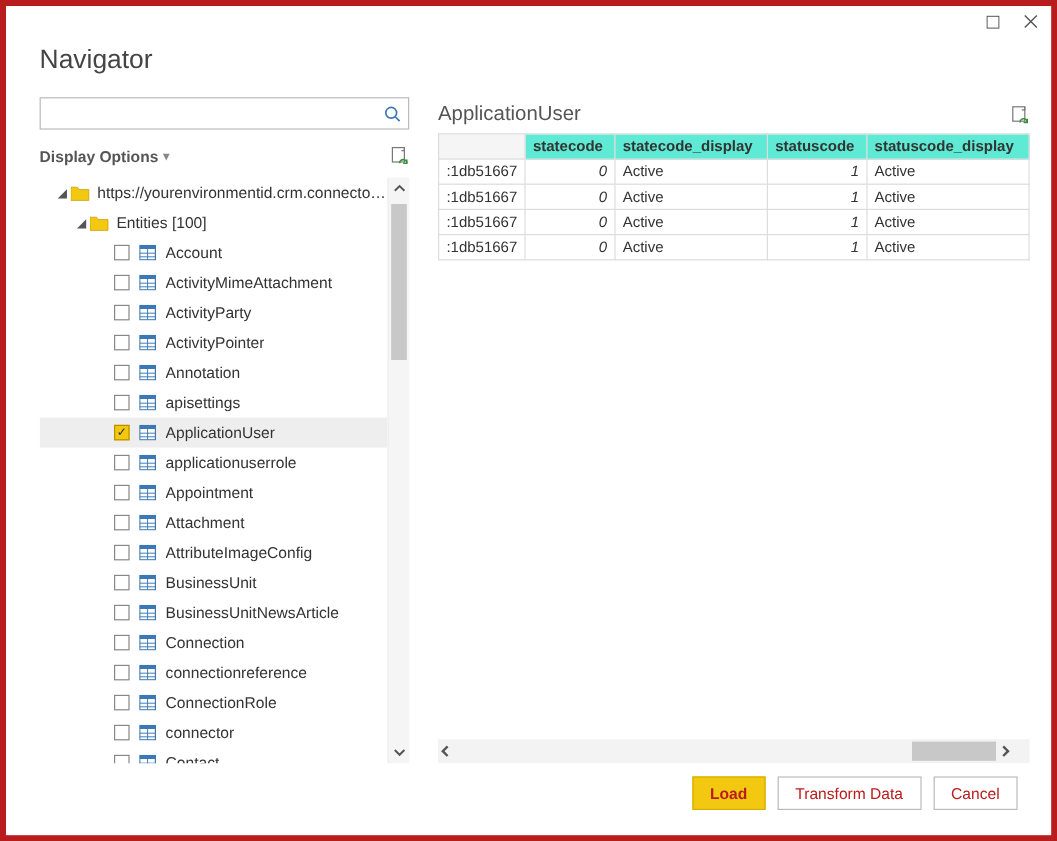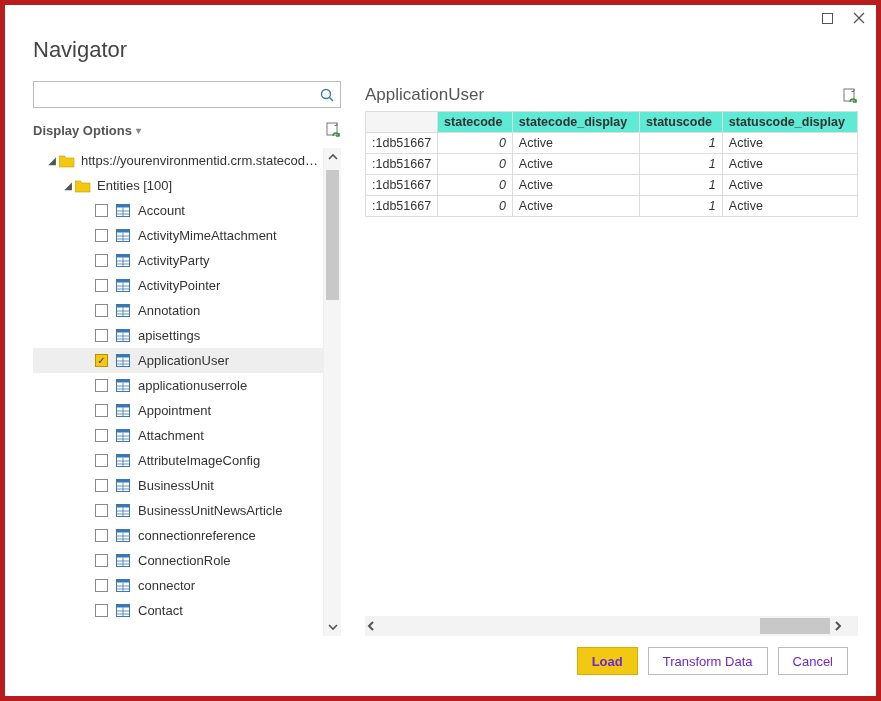--- a/index.html
+++ b/index.html
@@ -241,21 +241,21 @@
     gap: 10px;
     padding: 0 28px 10px 0;
   }
   .btn {
     height: 28px;
     padding: 0 14px;
     border: 1px solid #bbb;
     background: #fff;
     font-size: 13px;
     cursor: pointer;
-    color: #6d28d9;
+    color: #b91c1c;
     display: flex;
     align-items: center;
   }
   .btn.primary {
     background: #f2c811;
     border-color: #d6ad00;
     font-weight: 600;
   }
 
   
@@ -312,21 +312,21 @@
 
       <div class="tree-wrap">
         <div class="tree" id="tree">
             <div class="tree-row indent1">
               <span class="arrowcol">◢</span>
               <span class="foldericon">
                 <svg width="16" height="14">
                   <path d="M0 3 L0 13 L15 13 L15 4 L7 4 L5.5 2 L0 2 Z" fill="#f2c811" stroke="#c79a00" stroke-width="0.6"></path>
                 </svg>
               </span>
-              <span class="lbltxt">https://yourenvironmentid.crm.statecode...</span>
+              <span class="lbltxt">https://yourenvironmentid.crm.connector...</span>
             </div>
             <div class="tree-row indent2">
               <span class="arrowcol">◢</span>
               <span class="foldericon">
                 <svg width="16" height="14">
                   <path d="M0 3 L0 13 L15 13 L15 4 L7 4 L5.5 2 L0 2 Z" fill="#f2c811" stroke="#c79a00" stroke-width="0.6"></path>
                 </svg>
               </span>
               <span class="lbltxt">Entities [100]</span>
             </div>
@@ -504,20 +504,34 @@
               <span class="tableicon">
                 <svg width="14" height="13">
                   <rect x="0.5" y="0.5" width="13" height="12" fill="#fff" stroke="#3b78b5" stroke-width="1"></rect>
                   <rect x="0.5" y="0.5" width="13" height="3" fill="#3b78b5"></rect>
                   <line x1="0.5" y1="7" x2="13.5" y2="7" stroke="#3b78b5" stroke-width="0.8"></line>
                   <line x1="0.5" y1="10" x2="13.5" y2="10" stroke="#3b78b5" stroke-width="0.8"></line>
                   <line x1="7" y1="3.5" x2="7" y2="12.5" stroke="#3b78b5" stroke-width="0.8"></line>
                 </svg>
               </span>
               <span class="lbltxt">BusinessUnitNewsArticle</span>
+            </div>
+            <div class="tree-row indent3">
+              <span class="arrowcol"></span>
+              <span class="chk"></span>
+              <span class="tableicon">
+                <svg width="14" height="13">
+                  <rect x="0.5" y="0.5" width="13" height="12" fill="#fff" stroke="#3b78b5" stroke-width="1"></rect>
+                  <rect x="0.5" y="0.5" width="13" height="3" fill="#3b78b5"></rect>
+                  <line x1="0.5" y1="7" x2="13.5" y2="7" stroke="#3b78b5" stroke-width="0.8"></line>
+                  <line x1="0.5" y1="10" x2="13.5" y2="10" stroke="#3b78b5" stroke-width="0.8"></line>
+                  <line x1="7" y1="3.5" x2="7" y2="12.5" stroke="#3b78b5" stroke-width="0.8"></line>
+                </svg>
+              </span>
+              <span class="lbltxt">Connection</span>
             </div>
             <div class="tree-row indent3">
               <span class="arrowcol"></span>
               <span class="chk"></span>
               <span class="tableicon">
                 <svg width="14" height="13">
                   <rect x="0.5" y="0.5" width="13" height="12" fill="#fff" stroke="#3b78b5" stroke-width="1"></rect>
                   <rect x="0.5" y="0.5" width="13" height="3" fill="#3b78b5"></rect>
                   <line x1="0.5" y1="7" x2="13.5" y2="7" stroke="#3b78b5" stroke-width="0.8"></line>
                   <line x1="0.5" y1="10" x2="13.5" y2="10" stroke="#3b78b5" stroke-width="0.8"></line>

